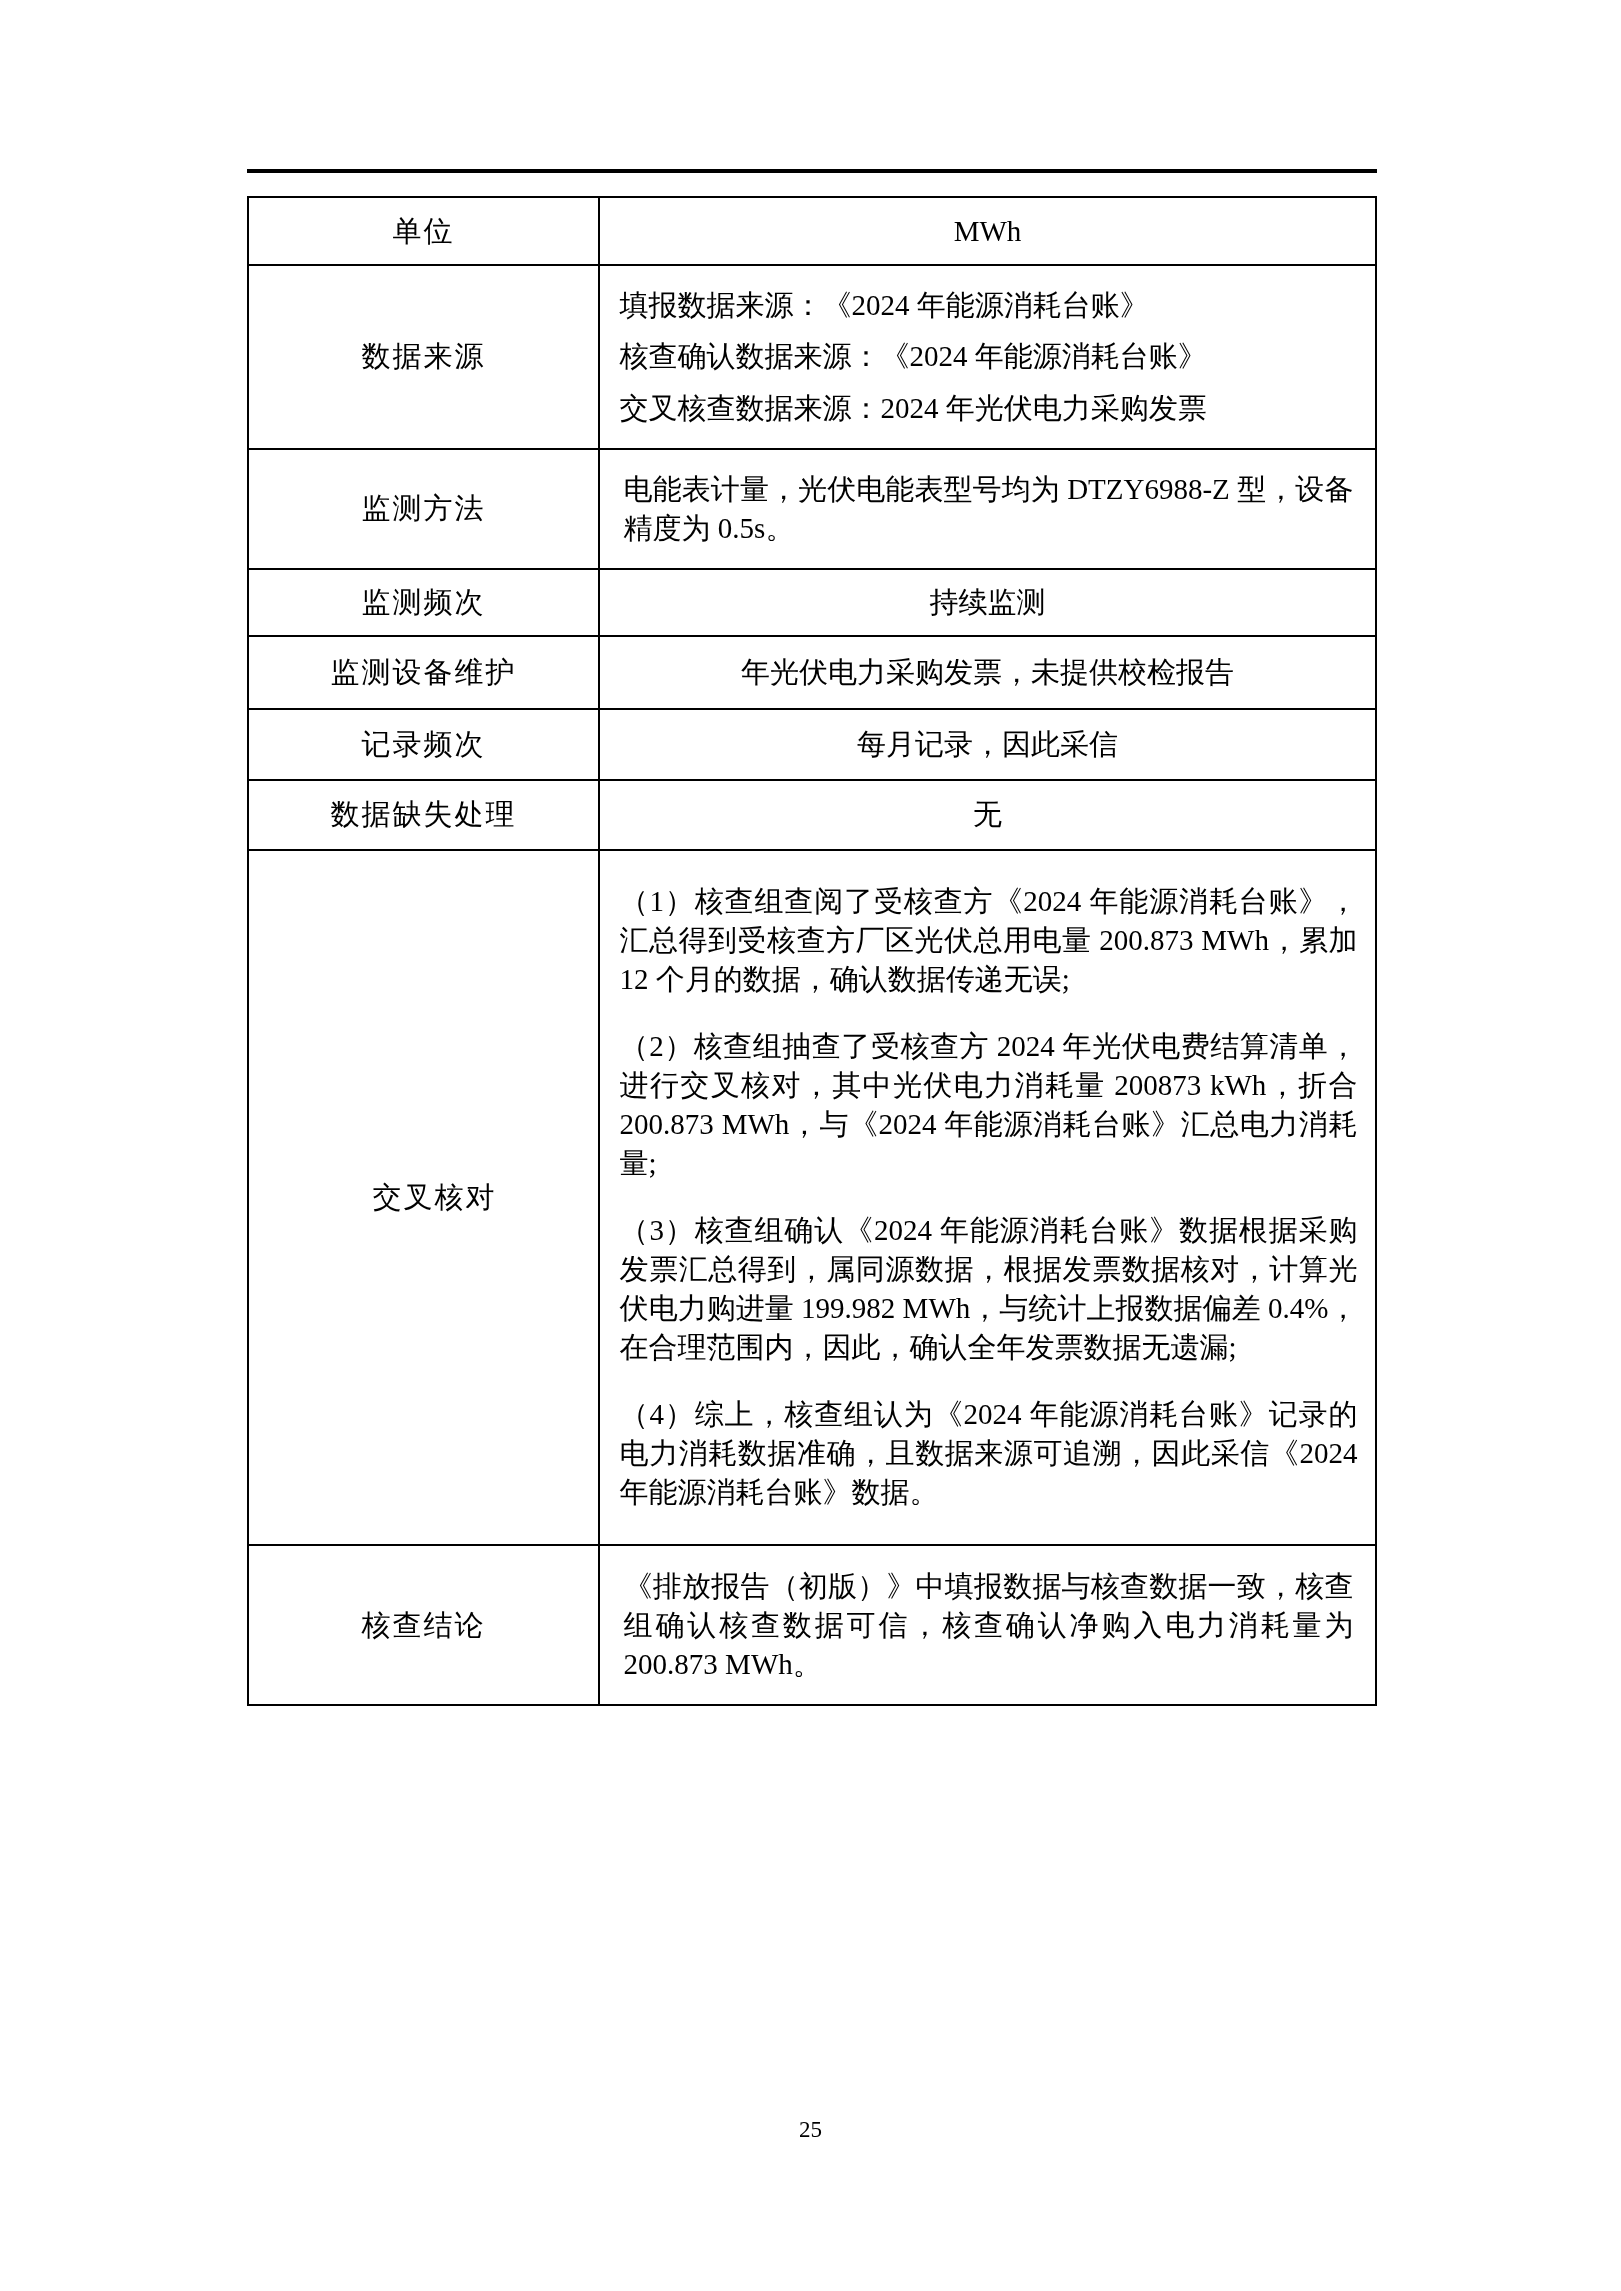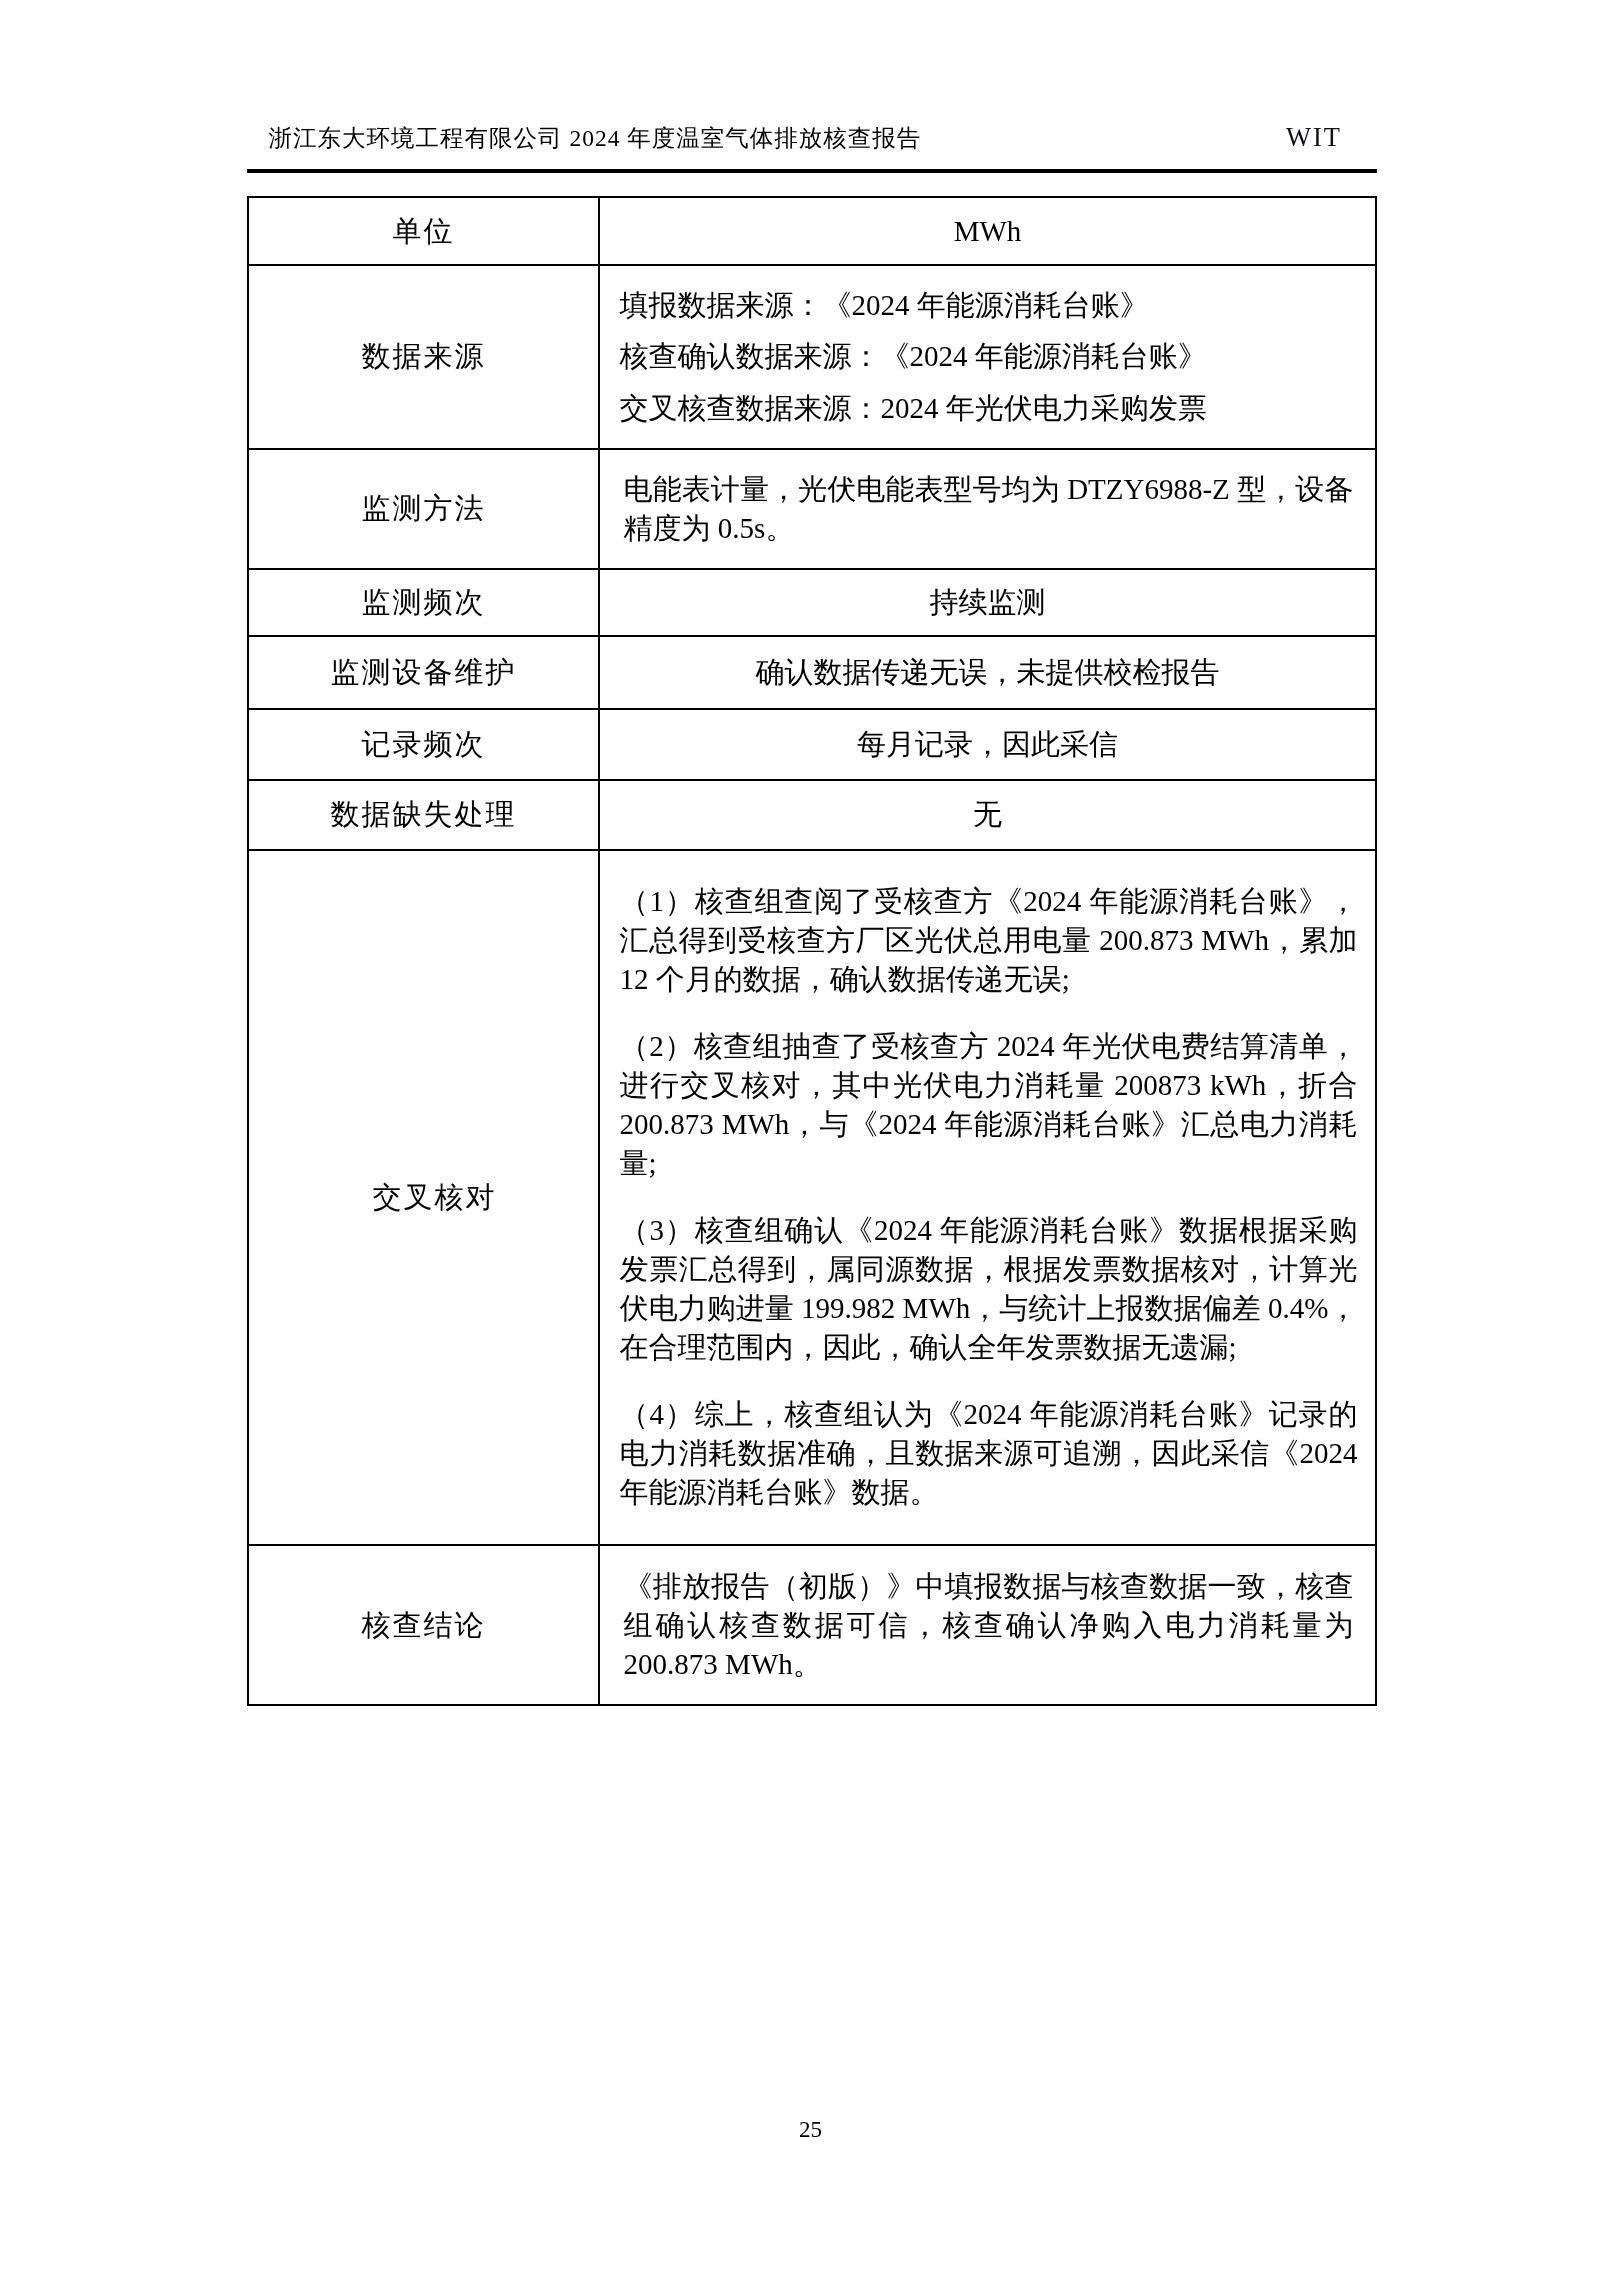--- a/index.html
+++ b/index.html
@@ -97,24 +97,20 @@
     width: 100%;
     text-align: center;
     font-size: 23px;
   }
 </style>
 </head>
 <body>
 
 <div class="page">
 
-  <div class="header">
-    <span class="header-title">浙江东大环境工程有限公司 2024 年度温室气体排放核查报告</span>
-    <span class="header-mark">WIT</span>
-  </div>
   <div class="header-rule"></div>
 
   <table class="report-table">
     <tbody>
       <tr class="r1">
         <td class="label-cell">单位</td>
         <td class="content-cell center">
           <p>MWh</p>
         </td>
       </tr>
@@ -138,21 +134,21 @@
       <tr class="r4">
         <td class="label-cell">监测频次</td>
         <td class="content-cell center">
           <p>持续监测</p>
         </td>
       </tr>
 
       <tr class="r5">
         <td class="label-cell">监测设备维护</td>
         <td class="content-cell center">
-          <p>确认数据传递无误，未提供校检报告</p>
+          <p>年光伏电力采购发票，未提供校检报告</p>
         </td>
       </tr>
 
       <tr class="r6">
         <td class="label-cell">记录频次</td>
         <td class="content-cell center">
           <p>每月记录，因此采信</p>
         </td>
       </tr>
 

